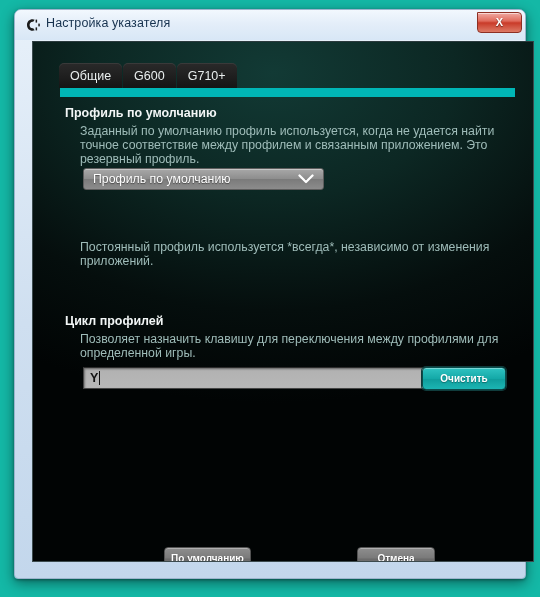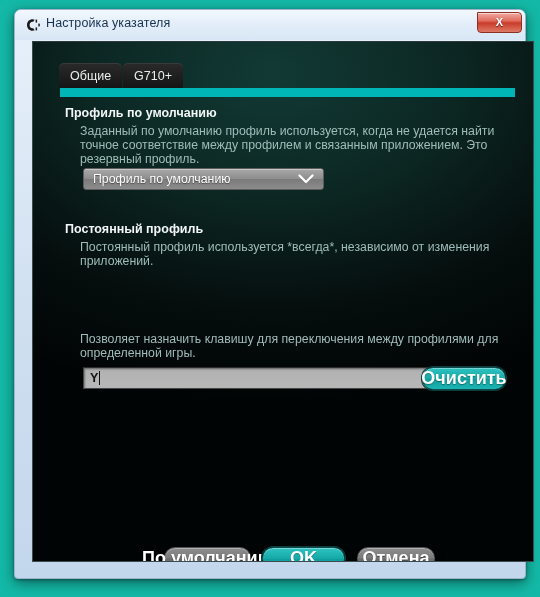--- a/index.html
+++ b/index.html
@@ -221,25 +221,25 @@
     height: 14px;
     background: #111;
     margin-left: 1px;
     vertical-align: middle;
   }
 
   
   .btn {
     position: absolute;
     height: 23px;
-    border-radius: 11px;
-    display: flex;
-    align-items: center;
-    justify-content: center;
-    font-size: 18px;
+    border-radius: 4px;
+    display: flex;
+    align-items: center;
+    justify-content: center;
+    font-size: 10px;
     font-weight: bold;
     cursor: pointer;
     box-sizing: border-box;
     white-space: nowrap;
     text-align: right;
   }
 
   .btn-grey {
     background: linear-gradient(180deg, #8e8e8e 0%, #7a7a7a 48%, #6a6a6a 52%, #7e7e7e 100%);
     border: 1px solid #535353;
@@ -275,54 +275,52 @@
       <div class="title-text">Настройка указателя</div>
       <div class="close-btn">
         <span>X</span>
       </div>
     </div>
 
     <div class="client">
 
       <div class="tabrow">
         <div class="tab">Общие</div>
+        <div class="tab">G600</div>
         <div class="tab">G710+</div>
       </div>
       <div class="tabbar"></div>
 
       <div class="section-title" style="left:32px; top:64px;">Профиль по умолчанию</div>
       <div class="section-desc" style="left:47px; top:82px; width:420px;">Заданный по умолчанию профиль используется, когда не удается найти точное соответствие между профилем и связанным приложением. Это резервный профиль.</div>
       <div class="dropdown" style="left:50px; top:126px; width:241px;">
         <div class="dd-label">Профиль по умолчанию</div>
         <div class="dd-arrow">
           <svg width="16" height="10" viewBox="0 0 16 10">
             <path d="M1.5 1.5 L8 8 L14.5 1.5" stroke="#ffffff" stroke-width="2.3" fill="none" stroke-linecap="round" stroke-linejoin="round"></path>
           </svg>
         </div>
       </div>
 
-      <div class="section-title" style="left:32px; top:180px;">Постоянный профиль</div>
       <div class="section-desc" style="left:47px; top:198px; width:420px;">Постоянный профиль используется *всегда*, независимо от изменения приложений.</div>
 
+      <div class="section-title" style="left:32px; top:272px;">Цикл профилей</div>
       <div class="section-desc" style="left:47px; top:290px; width:420px;">Позволяет назначить клавишу для переключения между профилями для определенной игры.</div>
 
       <div class="textinput" style="left:50px; top:325px; width:345px;">
         <span class="ti-val">Y</span>
           <span class="caret"></span>
       </div>
 
       <div class="btn btn-teal" style="left:389px; top:325px; width:84px; height:23px;">
         <span>Очистить</span>
       </div>
 
       <div class="btn btn-grey" style="left:131px; top:505px; width:87px;">
         <span>По умолчанию</span>
       </div>
-      <div class="btn btn-teal" style="left:229px; top:505px; width:83px;">
-        <span>OK</span>
-      </div>
       <div class="btn btn-grey" style="left:324px; top:505px; width:78px;">
         <span>Отмена</span>
       </div>
 
     </div>
   </div>
 </div>
 
 </body></html>

